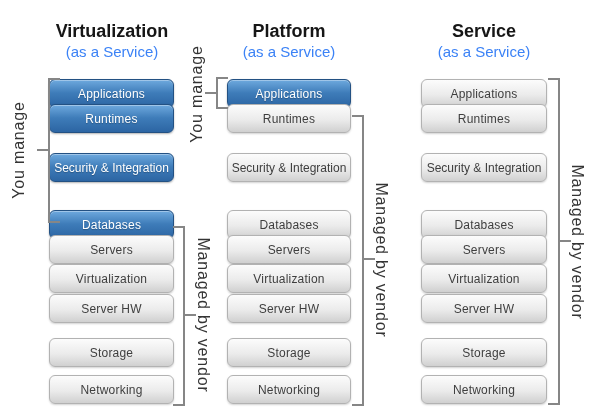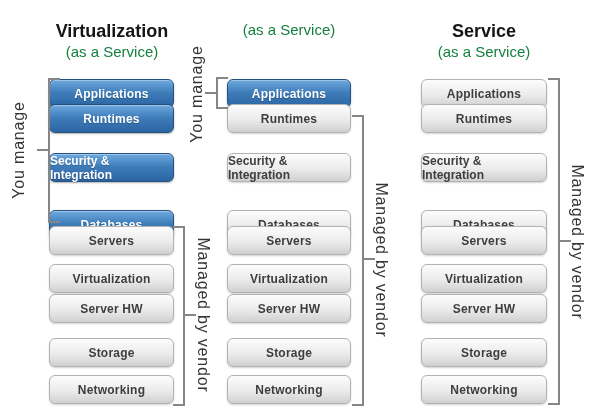--- a/index.html
+++ b/index.html
@@ -7,47 +7,47 @@
     position:relative; width:600px; height:412px; background:#ffffff;
     font-family:"Liberation Sans", sans-serif; overflow:hidden;
   }
 
   
   .hdr { position:absolute; width:190px; text-align:center; top:20px; }
   .h1 { left:17px; }
   .h2 { left:194px; }
   .h3 { left:389px; }
   .hdr-title { font-size:18px; font-weight:bold; color:#161616; line-height:22px; }
-  .hdr-sub   { font-size:15px; color:#15803d; line-height:19px; }
+  .hdr-sub   { font-size:15px; color:#3b82f6; line-height:19px; }
 
   
   .box {
     position:absolute; height:29px; border-radius:6px; box-sizing:border-box;
     display:flex; align-items:center; justify-content:center;
-    font-size:12px; font-weight:bold; letter-spacing:0.2px;
+    font-size:12px; font-weight:normal; letter-spacing:0.2px;
   }
   .blue {
     background:linear-gradient(180deg,#6ea9de 0%, #3e7cb9 48%, #2c65a3 100%);
     color:#ffffff; border:1px solid #235183;
     box-shadow: inset 0 1px 0 rgba(255,255,255,0.35), 0 1px 2px rgba(0,0,0,0.30);
     text-shadow: 0 1px 1px rgba(0,0,0,0.25);
   }
   .gray {
     background:linear-gradient(180deg,#fcfcfc 0%, #ebebeb 55%, #d0d0d0 100%);
     color:#3e3e3e; border:1px solid #b2b2b2;
     box-shadow: 0 1px 2px rgba(0,0,0,0.18);
   }
   .small { font-size:12px; letter-spacing:0; }
 
   .c1 { left:49px;  width:125px; }
   .c2 { left:227px; width:124px; }
   .c3 { left:421px; width:126px; }
 
   .r0 { top:79px; }  .r1 { top:104px; } .r2 { top:153px; }
-  .r3 { top:190px;margin-top:20px; } .r4 { top:226px; } .r5 { top:264px; }
+  .r3 { top:190px;margin-top:20px; } .r4 { top:235px; } .r5 { top:264px; }
   .r6 { top:294px; } .r7 { top:338px; } .r8 { top:375px; }
 
   
   .bracket { position:absolute; box-sizing:border-box; }
   .open-right { border-left:2px solid #868686; border-top:2px solid #868686; border-bottom:2px solid #868686; }
   .open-left  { border-right:2px solid #868686; border-top:2px solid #868686; border-bottom:2px solid #868686; }
   .tick { position:absolute; width:12px; height:0; border-top:2px solid #868686; }
 
   .b-ym1 { left:48px;  top:78px;  width:12px; height:145px; }
   .t-ym1 { left:37px;  top:149px; }
@@ -79,20 +79,21 @@
 </head>
 <body>
 
 <div class="canvas">
 
   <div class="hdr h1">
     <div class="hdr-title">Virtualization</div>
     <div class="hdr-sub">(as a Service)</div>
   </div>
   <div class="hdr h2">
+    <div class="hdr-title">Platform</div>
     <div class="hdr-sub">(as a Service)</div>
   </div>
   <div class="hdr h3">
     <div class="hdr-title">Service</div>
     <div class="hdr-sub">(as a Service)</div>
   </div>
 
   <div class="box blue c1 r0">Applications</div>
   <div class="box blue c1 r1">Runtimes</div>
   <div class="box blue small c1 r2">Security &amp; Integration</div>

